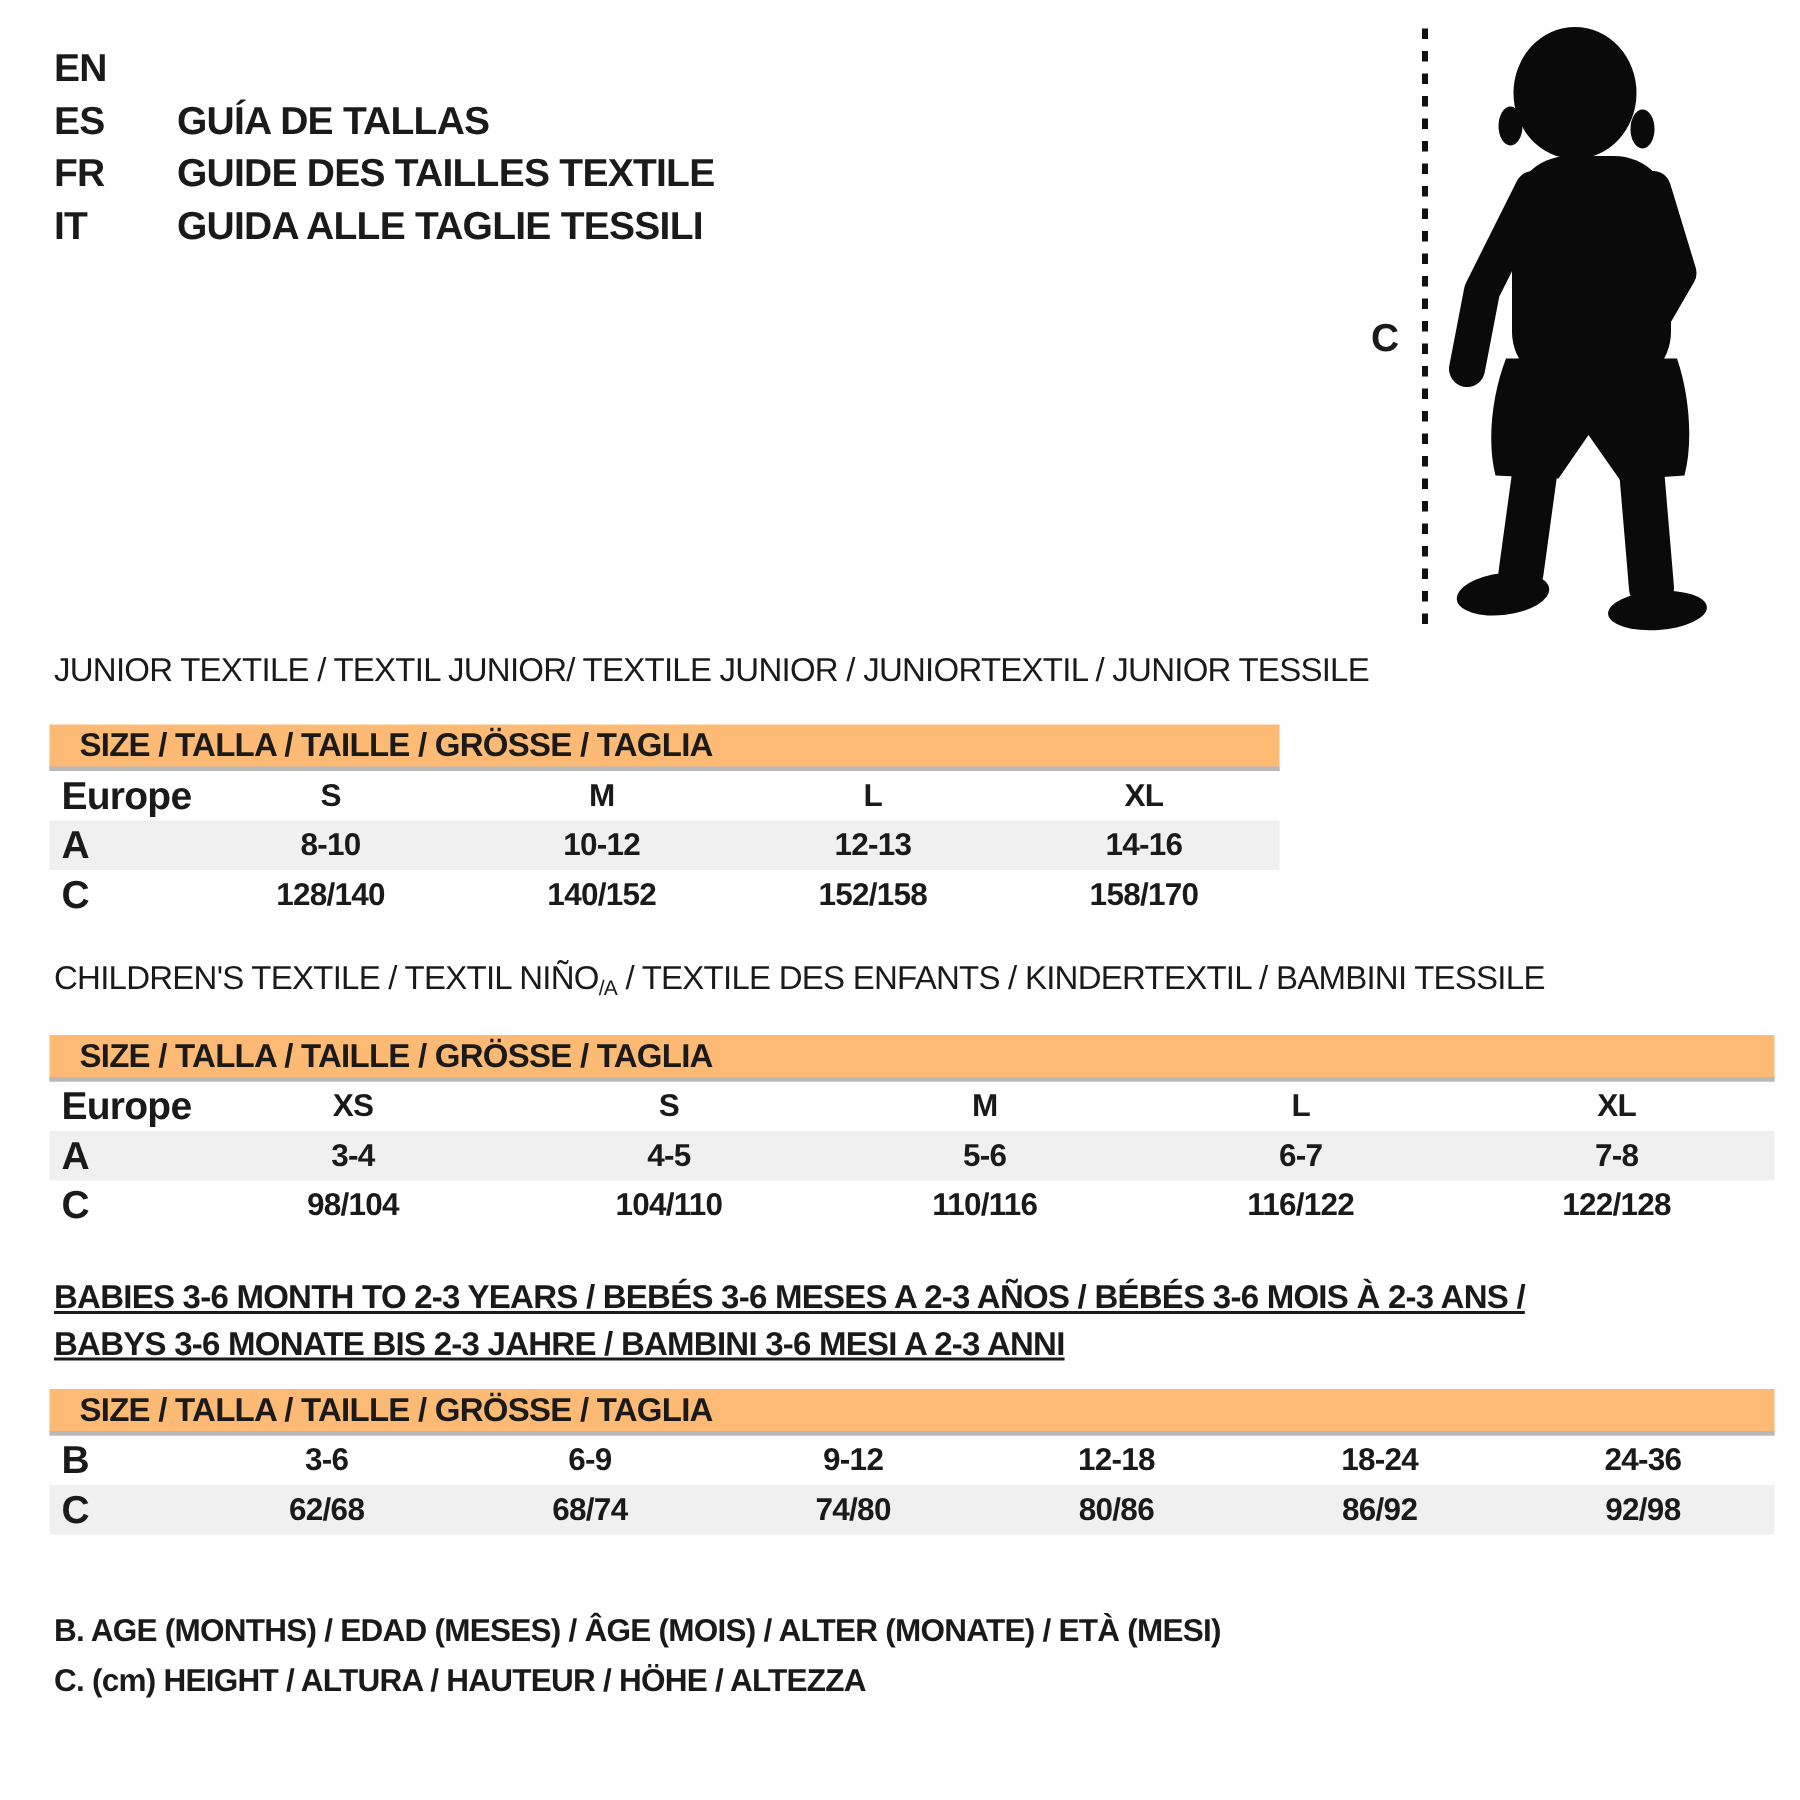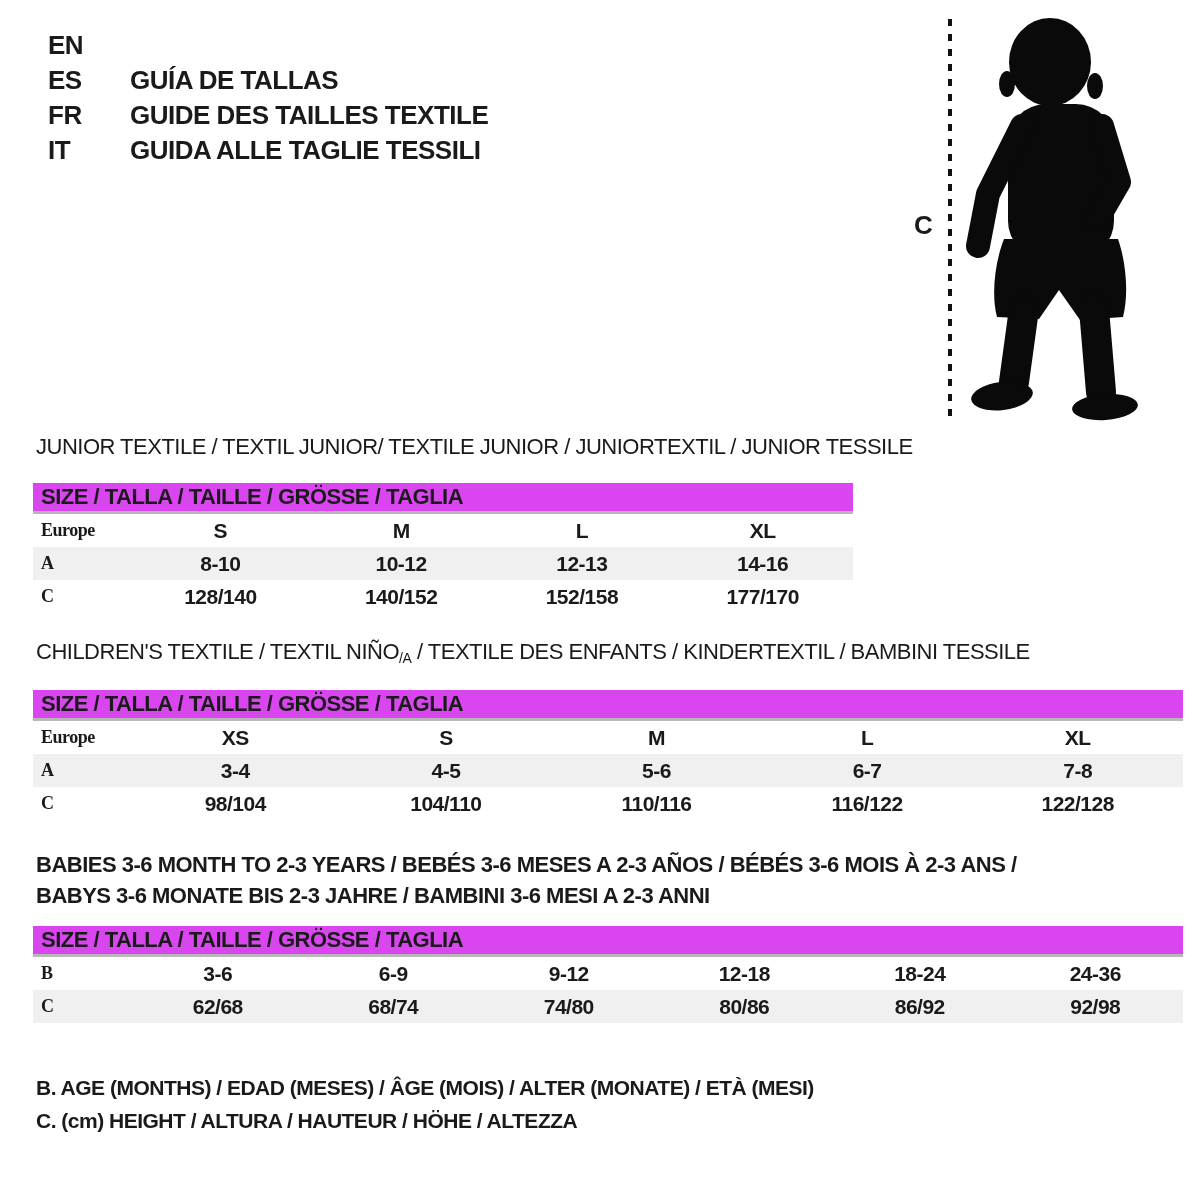--- a/index.html
+++ b/index.html
@@ -4,38 +4,38 @@
 <style>
   html,body{margin:0;padding:0;}
   body{
     width:1200px;height:1200px;position:relative;background:#ffffff;
     font-family:"Liberation Sans",sans-serif;font-weight:bold;color:#1a1a1a;
     overflow:hidden;letter-spacing:-0.5px;
   }
   
   .lang-block{position:absolute;left:36px;top:28px;}
   .lang-row{display:grid;grid-template-columns:82px auto;align-items:baseline;height:35px;}
-  .lang-code,.lang-title{font-size:26px;line-height:35px;white-space:nowrap;margin-left:12px;}
+  .lang-code,.lang-title{font-size:26px;line-height:35px;white-space:nowrap;}
   
   .figure-svg{position:absolute;left:898px;top:14px;}
   .measure-label{position:absolute;left:914px;top:210px;font-size:26px;}
   
   .tbl-title{position:absolute;left:36px;margin:0;font-size:22px;line-height:26px;white-space:nowrap;font-weight:normal;}
   .sub-sm{font-size:14px;position:relative;top:4px;}
   .babies-title{position:absolute;left:36px;font-size:22px;line-height:31px;white-space:nowrap;}
   .tbl{position:absolute;left:33px;}
   .size-bar{
-    background:#d946ef;border-bottom:3px solid #b8b8b8;height:28px;
-    font-size:22px;line-height:28px;padding-left:8px;
+    background:#fdba74;border-bottom:3px solid #b8b8b8;height:28px;
+    font-size:22px;line-height:28px;padding-left:20px;
   }
   .row{display:grid;height:33px;align-items:center;font-size:21px;}
   .cols4{grid-template-columns:97px repeat(4,1fr);}
   .cols5{grid-template-columns:97px repeat(5,1fr);}
   .cols6{grid-template-columns:97px repeat(6,1fr);}
-  .row .lbl{text-align:left;padding-left:8px;font-size:18px;font-family:Liberation Serif, serif;}
+  .row .lbl{text-align:left;padding-left:8px;font-size:26px;}
   .row .val{text-align:center;}
   .row-alt{background:#f0f0f0;}
   
   .legend{position:absolute;left:36px;top:1071px;}
   .legend-line{font-size:21px;line-height:33px;white-space:nowrap;}
 </style>
 </head>
 <body>
 
 <div class="lang-block">
@@ -89,21 +89,21 @@
     <span class="val">8-10</span>
     <span class="val">10-12</span>
     <span class="val">12-13</span>
     <span class="val">14-16</span>
   </div>
   <div class="row cols4">
     <span class="lbl">C</span>
     <span class="val">128/140</span>
     <span class="val">140/152</span>
     <span class="val">152/158</span>
-    <span class="val">177/170</span>
+    <span class="val">158/170</span>
   </div>
 </div>
 
 <h2 class="tbl-title" style="top:639px;"><span>CHILDREN'S TEXTILE / TEXTIL NIÑO</span><span class="sub-sm">/A</span><span> / TEXTILE DES ENFANTS / KINDERTEXTIL / BAMBINI TESSILE</span></h2>
 <div class="tbl" style="top:690px;width:1150px;">
   <div class="size-bar">SIZE / TALLA / TAILLE / GRÖSSE / TAGLIA</div>
   <div class="row cols5">
     <span class="lbl">Europe</span>
     <span class="val">XS</span>
     <span class="val">S</span>
@@ -122,21 +122,21 @@
   <div class="row cols5">
     <span class="lbl">C</span>
     <span class="val">98/104</span>
     <span class="val">104/110</span>
     <span class="val">110/116</span>
     <span class="val">116/122</span>
     <span class="val">122/128</span>
   </div>
 </div>
 
-<div class="babies-title" style="top:849px;">
+<div class="babies-title" style="top:849px;text-decoration:underline;">
   <div>BABIES 3-6 MONTH TO 2-3 YEARS / BEBÉS 3-6 MESES A 2-3 AÑOS / BÉBÉS 3-6 MOIS À 2-3 ANS /</div>
   <div>BABYS 3-6 MONATE BIS 2-3 JAHRE / BAMBINI 3-6 MESI A 2-3 ANNI</div>
 </div>
 <div class="tbl" style="top:926px;width:1150px;">
   <div class="size-bar">SIZE / TALLA / TAILLE / GRÖSSE / TAGLIA</div>
   <div class="row cols6">
     <span class="lbl">B</span>
     <span class="val">3-6</span>
     <span class="val">6-9</span>
     <span class="val">9-12</span>

